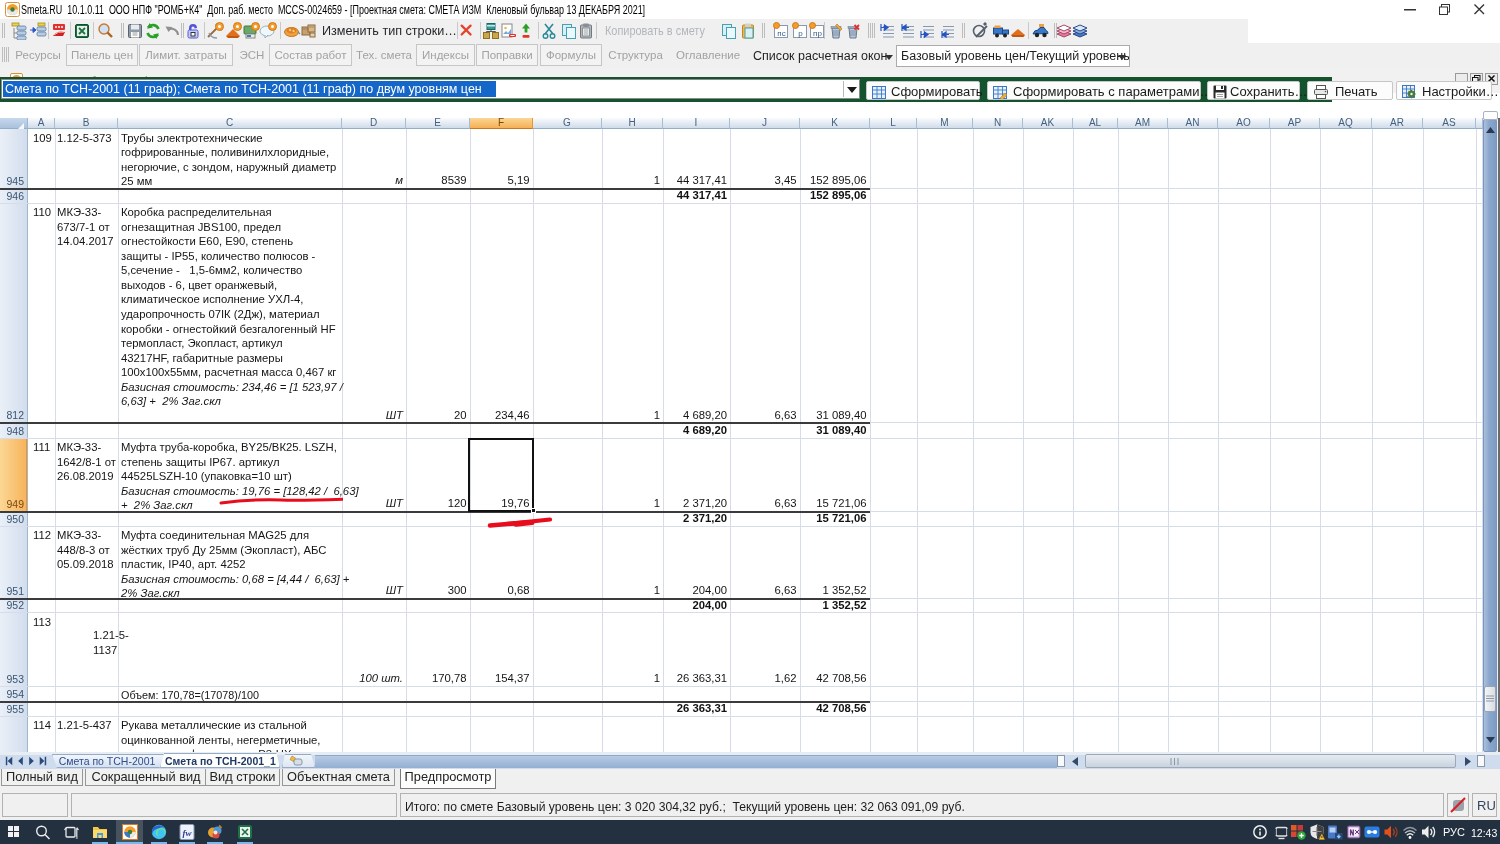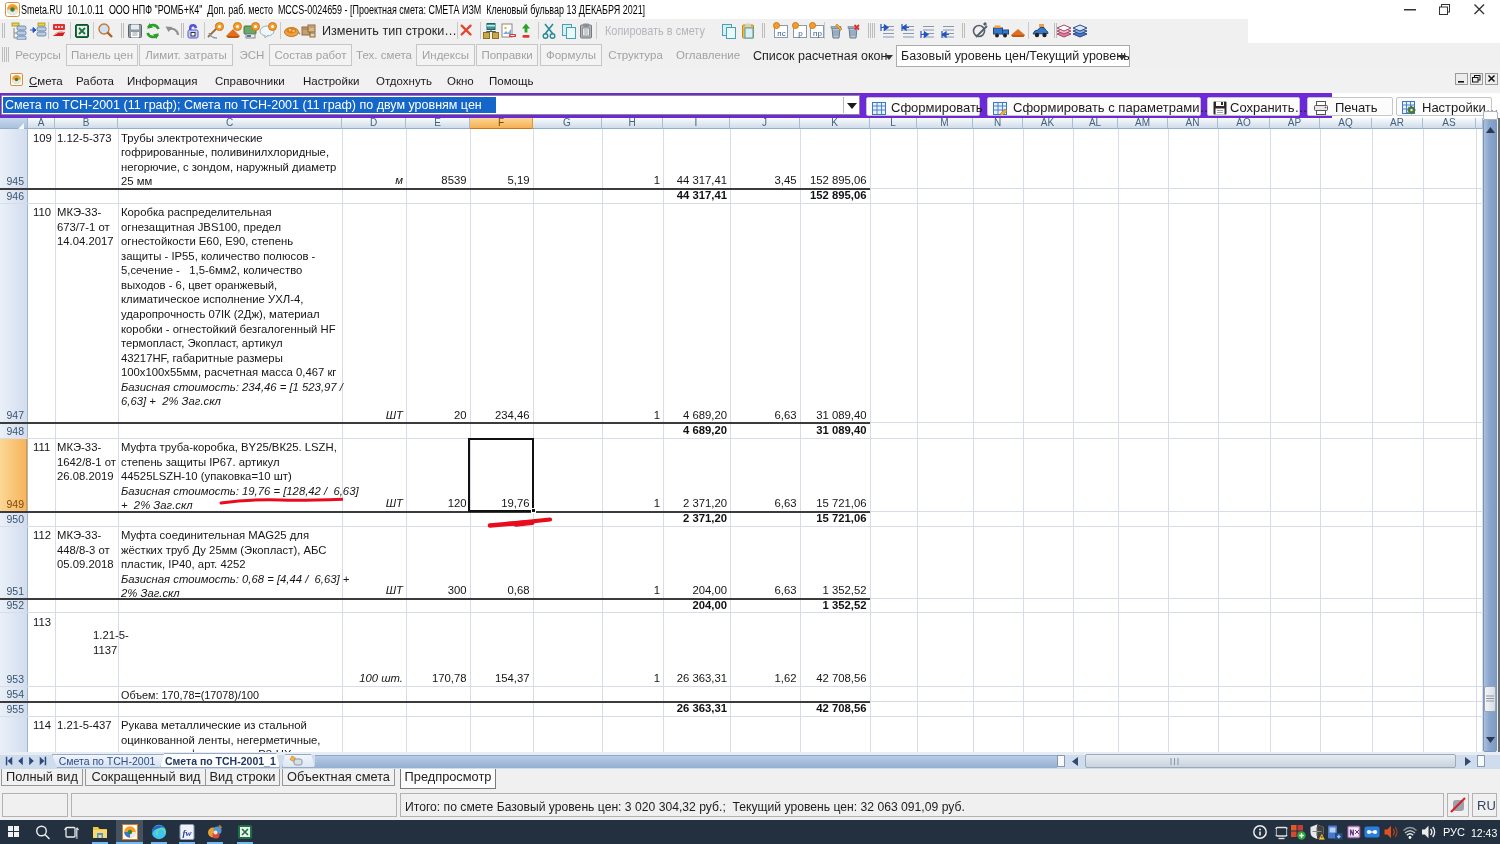--- a/index.html
+++ b/index.html
@@ -7,21 +7,21 @@
 #titlebar{left:0;top:0;width:1500px;height:19px;background:#fff;font-size:12px;color:#000}
 #tb1{left:0;top:19px;width:1248px;height:24px;background:#f0f0f0}
 .ic{position:absolute;top:3px}
 .tsep{position:absolute;top:3px;width:1px;height:17px;background:#c9c9c9}
 .grip{position:absolute;top:4px;width:3px;height:15px;border-left:1px solid #bdbdbd;border-right:1px solid #bdbdbd}
 #tb2{left:0;top:43px;width:1500px;height:25px;background:#f0f0f0}
 .t2{position:absolute;top:1px;height:22px;border:1px solid #c6c6c6;background:#f3f3f3;color:#a2a2a2;font-size:11.5px;line-height:21px;text-align:center;white-space:nowrap;overflow:hidden}
 .t2f{position:absolute;top:1px;height:22px;color:#a2a2a2;font-size:11.5px;line-height:23px;text-align:center;white-space:nowrap}
 #menubar{left:0;top:68px;width:1500px;height:25px;background:#f1f1f1;font-size:11.5px;color:#1a1a1a}
 .mi{position:absolute;top:5px;line-height:16px}
-#comborow{left:0;top:93px;width:1332px;height:25px;background:#6d28d9}
+#comborow{left:0;top:77px;width:1332px;height:25px;background:#14532d}
 .cbtn{position:absolute;top:4px;height:19px;background:#fcfcfc;border:1px solid #c6c6c6;border-radius:2px;color:#1a1a1a;font-size:13px;line-height:17px;white-space:nowrap}
 #grid{left:0;top:118px;width:1483px;height:636px;background:#fff;overflow:hidden}
 .colh{position:absolute;top:0;height:11px;background:linear-gradient(#fafcfe,#e4ebf3 50%,#d0dcea);border-right:1px solid #a6bdd4;border-bottom:1px solid #92aec8;color:#44607f;font-size:10px;line-height:10.5px;text-align:center}
 .vl{position:absolute;width:1px;background:#d6dde9}
 .hl{position:absolute;height:1px;background:#d6dde9;left:0}
 .dk{position:absolute;height:2px;background:#3b3b3b;left:0;width:870px}
 .gut{position:absolute;left:0;width:28px;background:linear-gradient(90deg,#eaf0f8,#d2dded);border-right:1px solid #9eb6ce;color:#3a546f;font-size:10.5px}
 .cell{position:absolute;font-size:11.3px;line-height:14.55px;color:#151515;white-space:pre}
 .rnum{position:absolute;font-size:11.3px;color:#151515;text-align:right;white-space:nowrap}
 .bnum{position:absolute;font-size:11.3px;font-weight:bold;color:#111;text-align:right;white-space:nowrap}
@@ -437,21 +437,21 @@
     <div class="vl" style="left:1270px;top:11px;height:623px"></div>
     <div class="vl" style="left:1320px;top:11px;height:623px"></div>
     <div class="vl" style="left:1372px;top:11px;height:623px"></div>
     <div class="vl" style="left:1423px;top:11px;height:623px"></div>
     <div class="vl" style="left:1476px;top:11px;height:623px"></div>
     <div class="vl" style="left:1482px;top:11px;height:623px"></div>
     <div class="gut" style="top:11px;height:623px"></div>
     <div class="abs" style="left:0;top:320.5px;width:27px;height:72.0px;background:linear-gradient(90deg,#fbd795,#f7b45c);border-right:1px solid #e8962e"></div>
     <div class="abs" style="left:0;top:56.5px;width:24px;font-size:10.5px;color:#3a546f;text-align:right">945</div>
     <div class="abs" style="left:0;top:71.5px;width:24px;font-size:10.5px;color:#3a546f;text-align:right">946</div>
-    <div class="abs" style="left:0;top:291.0px;width:24px;font-size:10.5px;color:#3a546f;text-align:right">947</div>
+    <div class="abs" style="left:0;top:291.0px;width:24px;font-size:10.5px;color:#3a546f;text-align:right">812</div>
     <div class="abs" style="left:0;top:306.5px;width:24px;font-size:10.5px;color:#3a546f;text-align:right">948</div>
     <div class="abs" style="left:0;top:379.5px;width:24px;font-size:10.5px;color:#7a4a10;text-align:right">949</div>
     <div class="abs" style="left:0;top:394.5px;width:24px;font-size:10.5px;color:#3a546f;text-align:right">950</div>
     <div class="abs" style="left:0;top:466.5px;width:24px;font-size:10.5px;color:#3a546f;text-align:right">951</div>
     <div class="abs" style="left:0;top:481.0px;width:24px;font-size:10.5px;color:#3a546f;text-align:right">952</div>
     <div class="abs" style="left:0;top:554.5px;width:24px;font-size:10.5px;color:#3a546f;text-align:right">953</div>
     <div class="abs" style="left:0;top:569.5px;width:24px;font-size:10.5px;color:#3a546f;text-align:right">954</div>
     <div class="abs" style="left:0;top:584.5px;width:24px;font-size:10.5px;color:#3a546f;text-align:right">955</div>
     <div class="abs" style="left:0;top:621.0px;width:24px;font-size:10.5px;color:#3a546f;text-align:right"></div>
     <div class="dk" style="top:69.5px"></div>

